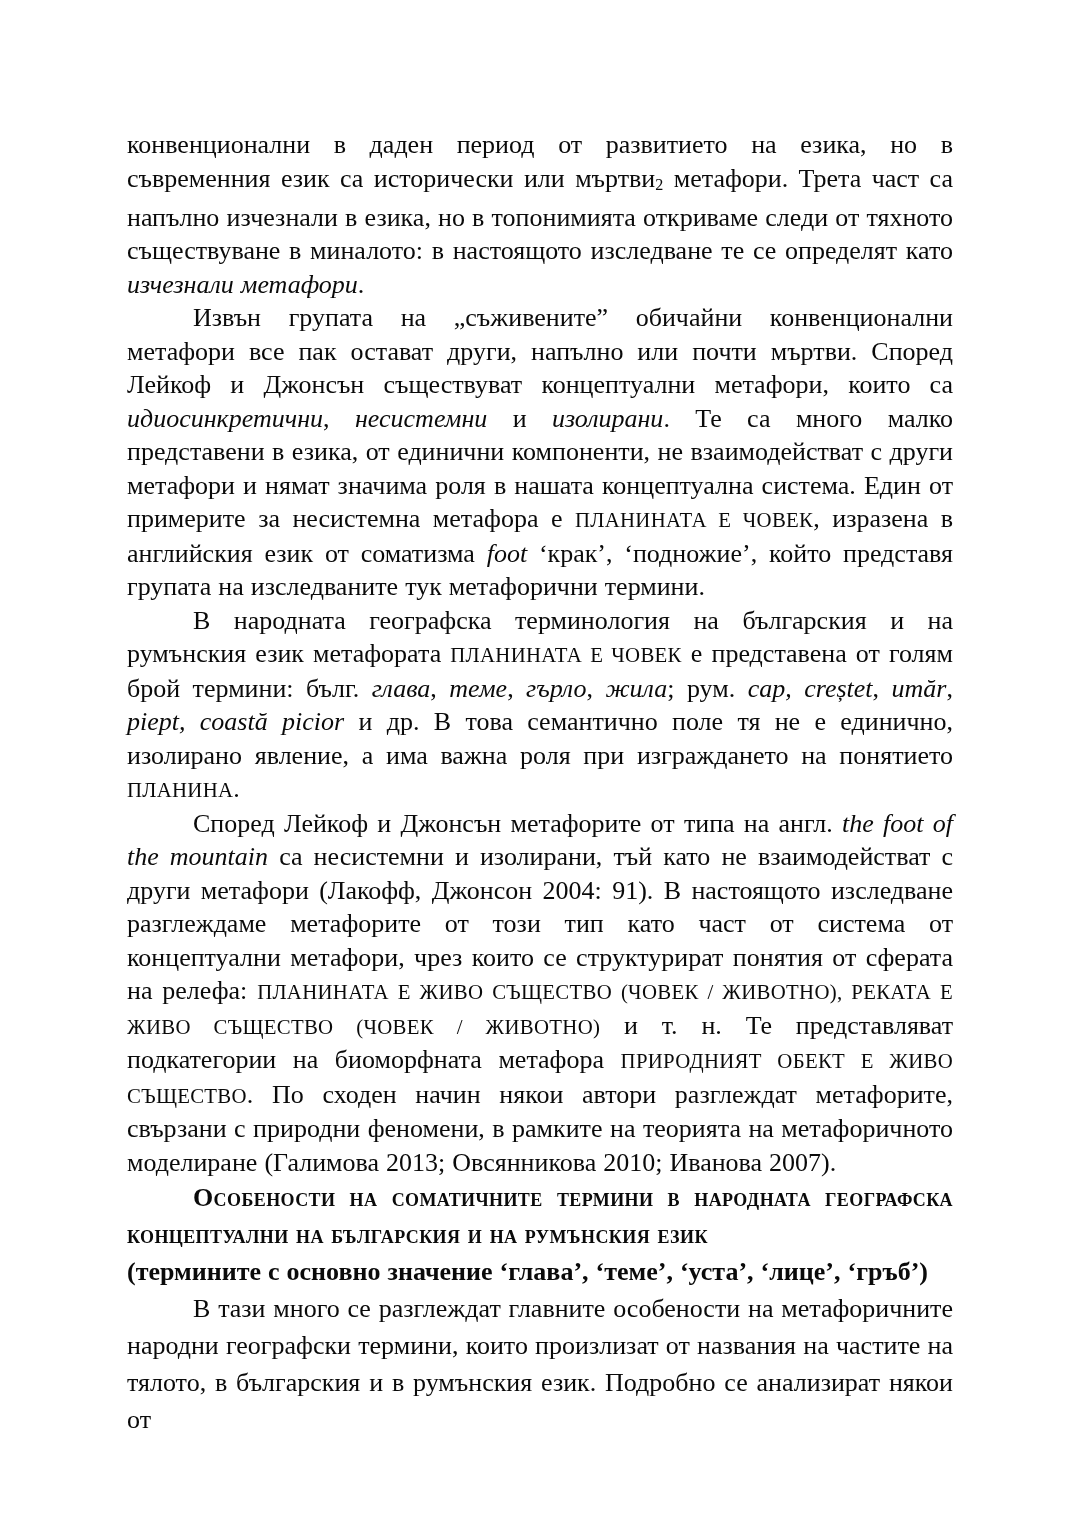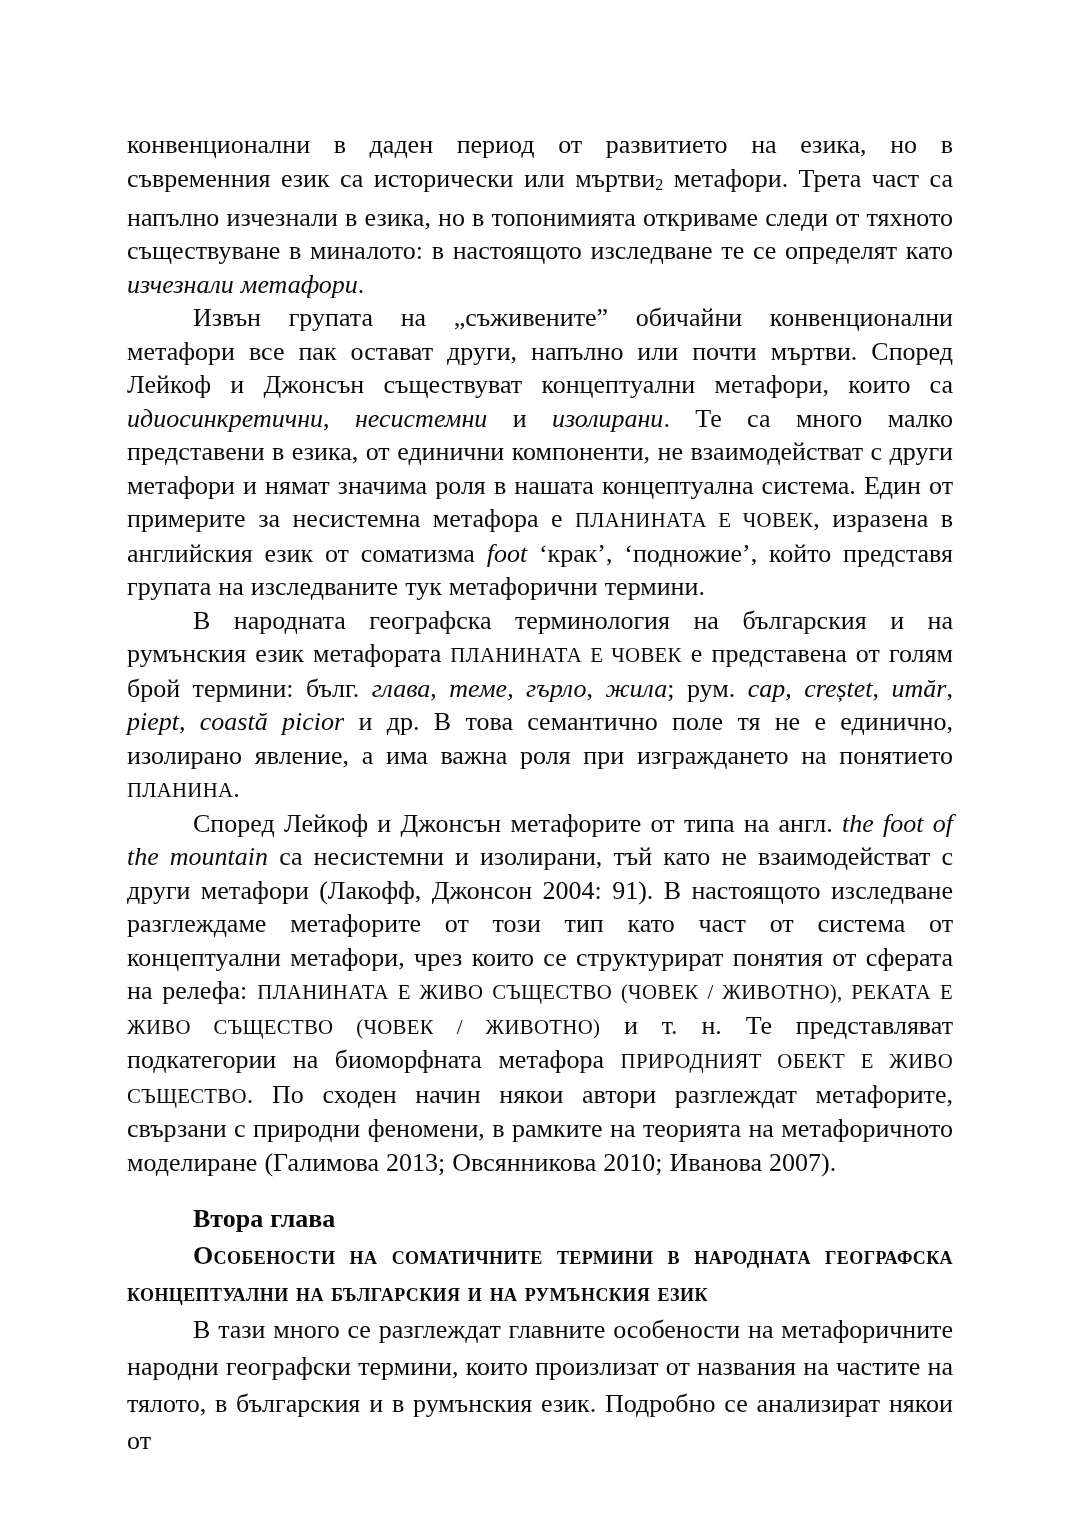--- a/index.html
+++ b/index.html
@@ -53,17 +53,17 @@
 </style>
 </head>
 <body>
 
 <div class="page">
   <div>
       <p class="block style-body"><span>конвенционални в даден период от развитието на езика, но в съвременния език са исторически или мъртви</span><span class="run-sub">2</span><span> метафори. Трета част са напълно изчезнали в езика, но в топонимията откриваме следи от тяхното съществуване в миналото: в настоящото изследване те се определят като </span><span class="run-i">изчезнали метафори</span><span>.</span></p>
       <p class="block style-body indent"><span>Извън групата на „съживените” обичайни конвенционални метафори все пак остават други, напълно или почти мъртви. Според Лейкоф и Джонсън съществуват концептуални метафори, които са </span><span class="run-i">идиосинкретични</span><span>, </span><span class="run-i">несистемни</span><span> и </span><span class="run-i">изолирани</span><span>. Те са много малко представени в езика, от единични компоненти, не взаимодействат с други метафори и нямат значима роля в нашата концептуална система. Един от примерите за несистемна метафора е </span><span class="run-sc">ПЛАНИНАТА Е ЧОВЕК</span><span>, изразена в английския език от соматизма </span><span class="run-i">foot</span><span> ‘крак’, ‘подножие’, който представя групата на изследваните тук метафорични термини.</span></p>
       <p class="block style-body indent"><span>В народната географска терминология на българския и на румънския език метафората </span><span class="run-sc">ПЛАНИНАТА Е ЧОВЕК</span><span> е представена от голям брой термини: бълг. </span><span class="run-i">глава</span><span>, </span><span class="run-i">теме</span><span>, </span><span class="run-i">гърло</span><span>, </span><span class="run-i">жила</span><span>; рум. </span><span class="run-i">cap, creștet</span><span>, </span><span class="run-i">umăr</span><span>, </span><span class="run-i">piept, coastă picior</span><span> и др. В това семантично поле тя не е единично, изолирано явление, а има важна роля при изграждането на понятието </span><span class="run-sc">ПЛАНИНА</span><span>.</span></p>
       <p class="block style-body indent"><span>Според Лейкоф и Джонсън метафорите от типа на англ. </span><span class="run-i">the foot of the mountain</span><span> са несистемни и изолирани, тъй като не взаимодействат с други метафори (Лакофф, Джонсон 2004: 91). В настоящото изследване разглеждаме метафорите от този тип като част от система от концептуални метафори, чрез които се структурират понятия от сферата на релефа: </span><span class="run-sc">ПЛАНИНАТА Е ЖИВО СЪЩЕСТВО (ЧОВЕК / ЖИВОТНО), РЕКАТА Е ЖИВО СЪЩЕСТВО (ЧОВЕК / ЖИВОТНО)</span><span> и т. н. Те представляват подкатегории на биоморфната метафора </span><span class="run-sc">ПРИРОДНИЯТ ОБЕКТ Е ЖИВО СЪЩЕСТВО</span><span>. По сходен начин някои автори разглеждат метафорите, свързани с природни феномени, в рамките на теорията на метафоричното моделиране (Галимова 2013; Овсянникова 2010; Иванова 2007).</span></p>
-      <p class="block style-chapter-label indent"><span>Втора глава</span></p>
       <p class="block style-chapter-title indent"><span>Особености на соматичните термини в народната географска концептуални на българския и на румънския език</span></p>
+      <p class="block style-chapter-subtitle"><span>(термините с основно значение ‘глава’, ‘теме’, ‘уста’, ‘лице’, ‘гръб’)</span></p>
       <p class="block style-body-loose indent"><span>В тази много се разглеждат главните особености на метафоричните народни географски термини, които произлизат от названия на частите на тялото, в българския и в румънския език. Подробно се анализират някои от</span></p>
     </div>
 </div>
 
 </body></html>

